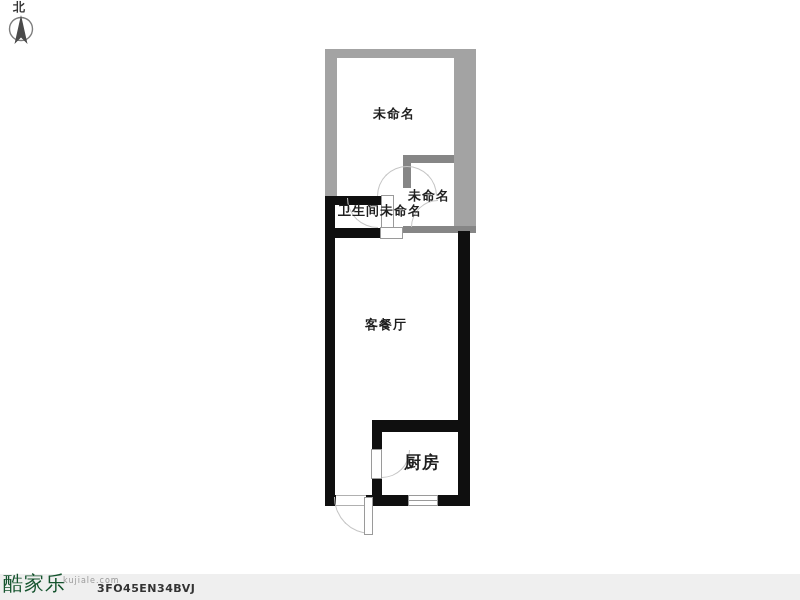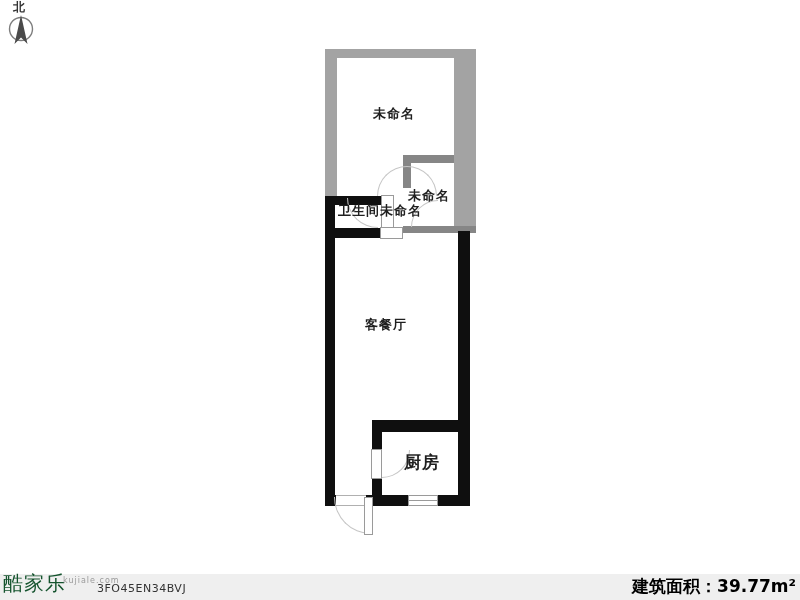--- a/index.html
+++ b/index.html
@@ -23,21 +23,21 @@
   .room{position:absolute;}
   
   .rlabel{position:absolute;font-weight:bold;font-size:13px;color:#1f1f1f;white-space:nowrap;letter-spacing:1px;line-height:1;}
   
   #compass{position:absolute;left:0;top:0;width:44px;height:48px;}
   #north-label{position:absolute;left:13px;top:1px;font-size:12px;font-weight:bold;color:#333;line-height:1;}
   
   #footer{position:absolute;left:0;top:574px;width:800px;height:26px;background:#efefef;}
   #brand{position:absolute;left:3px;top:-3px;font-size:20px;font-weight:normal;color:#14532d;letter-spacing:1px;line-height:1.2;}
   #brand-domain{position:absolute;left:63px;top:3px;font-size:8px;color:#9a9a9a;letter-spacing:1px;line-height:1;}
-  #plan-code{position:absolute;left:97px;top:9px;font-size:11px;font-weight:400;color:#333;letter-spacing:0.5px;line-height:1;}
+  #plan-code{position:absolute;left:97px;top:9px;font-size:11px;font-weight:700;color:#333;letter-spacing:0.5px;line-height:1;}
   #area{position:absolute;right:4px;top:2px;font-size:17px;font-weight:bold;color:#000;line-height:1.2;}
 </style>
 </head>
 <body>
 
 <div id="canvas">
 
   <div id="compass">
     <div id="north-label">北</div>
     <svg style="position:absolute;left:0;top:12px;" width="44" height="36" viewBox="0 0 44 36">
@@ -89,16 +89,15 @@
   <div class="rlabel" style="left:408px;top:189px;">未命名</div>
   <div class="rlabel" style="left:338px;top:204px;">卫生间</div>
   <div class="rlabel" style="left:380px;top:204px;">未命名</div>
   <div class="rlabel" style="left:365px;top:318px;">客餐厅</div>
   <div class="rlabel" style="left:404px;top:454px;font-size:17px;">厨房</div>
 
   <div id="footer">
     <div id="brand">酷家乐</div>
     <div id="brand-domain">kujiale.com</div>
     <div id="plan-code">3FO45EN34BVJ</div>
-    <div id="area">建筑面积：39.77m²</div>
   </div>
 
 </div>
 
 </body></html>

